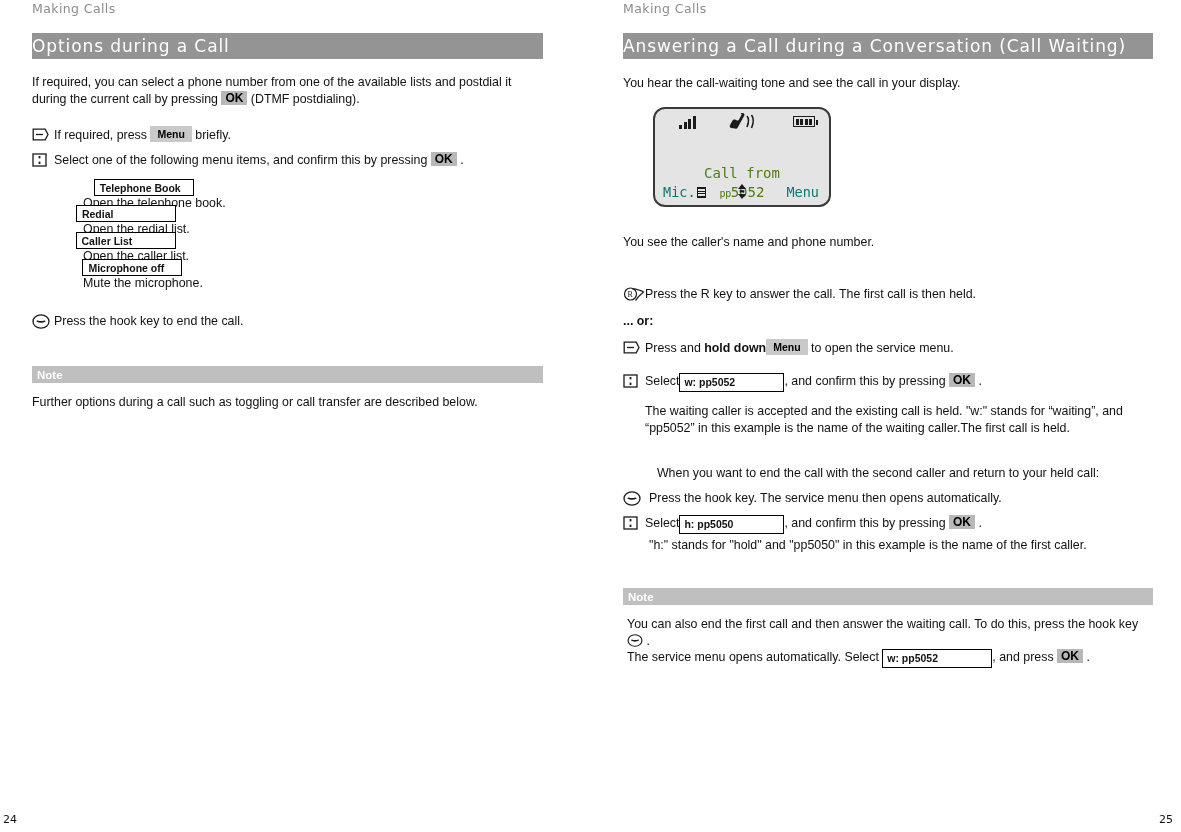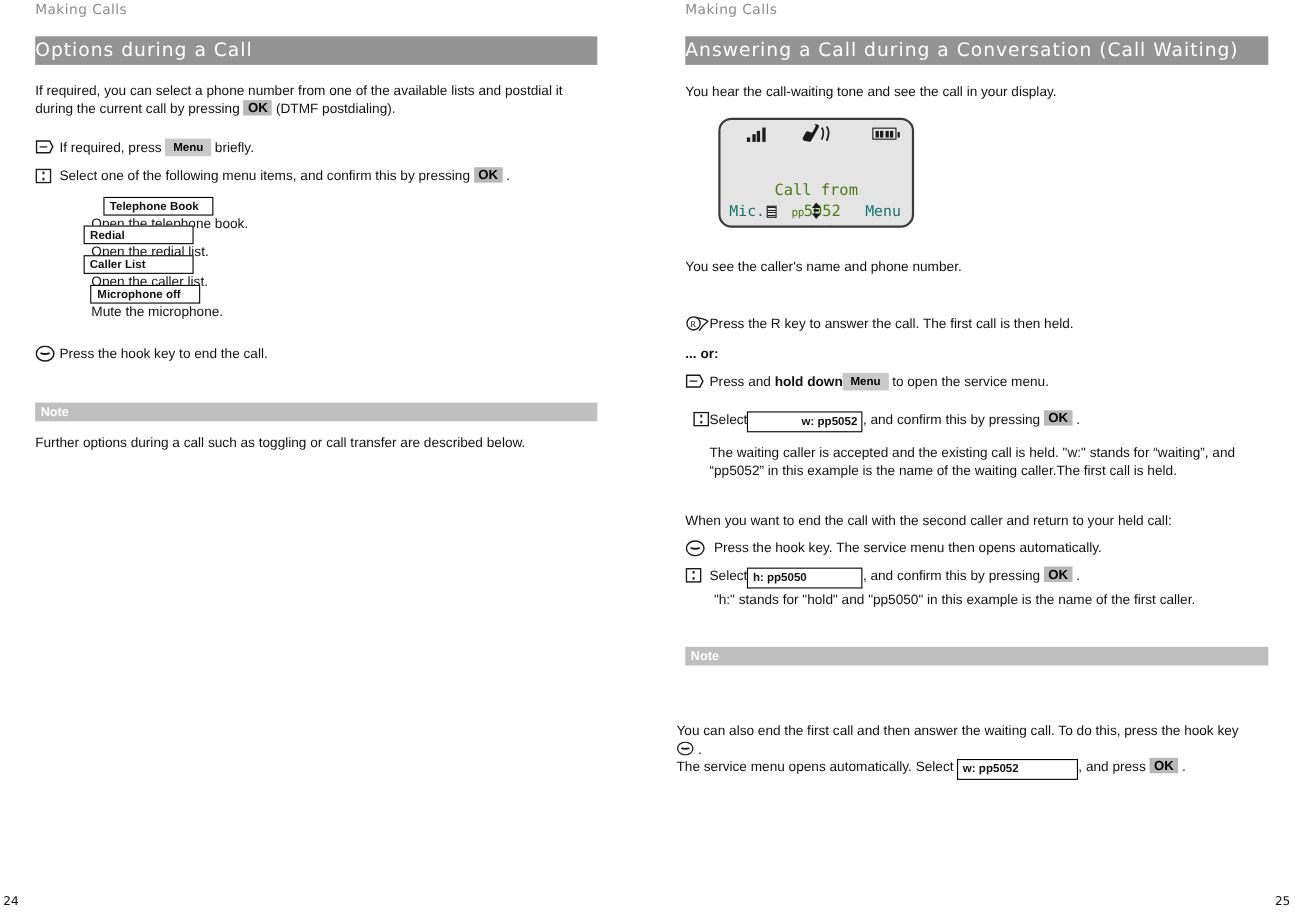--- a/index.html
+++ b/index.html
@@ -277,34 +277,34 @@
   <div class="step" style="top:339px;left:32px;width:520px;">
     <span class="glyph">
       <svg width="17" height="13" viewBox="0 0 17 13">
           <path d="M1.2 1.2 L13.2 1.2 L16 6.5 L13.2 11.8 L1.2 11.8 Z" fill="none" stroke="#1b1b1b" stroke-width="1.3"></path>
           <line x1="4" y1="6.5" x2="11" y2="6.5" stroke="#1b1b1b" stroke-width="1.3"></line>
         </svg>
     </span>
     <span class="txt"><span>Press and </span><b>hold down</b><span class="key-menu">Menu</span><span> to open the service menu.</span></span>
   </div>
 
-  <div class="step" style="top:373px;left:32px;width:540px;text-align:right;">
+  <div class="step" style="top:373px;left:32px;width:540px;">
     <span class="glyph">
       <svg width="15" height="14" viewBox="0 0 15 14">
           <rect x="1" y="1" width="13" height="12" fill="none" stroke="#1b1b1b" stroke-width="1.3"></rect>
           <rect x="6.6" y="3" width="1.8" height="2.4" fill="#1b1b1b"></rect>
           <rect x="6.6" y="8.6" width="1.8" height="2.4" fill="#1b1b1b"></rect>
         </svg>
     </span>
     <span class="txt"><span>Select</span><span class="field">w: pp5052</span><span>, and confirm this by pressing </span><span class="key-ok">OK</span><span> .</span></span>
   </div>
 
   <div class="para" style="top:403px;left:54px;width:480px;">The waiting caller is accepted and the existing call is held. "w:" stands for “waiting”, and “pp5052” in this example is the name of the waiting caller.The first call is held.</div>
 
-  <div class="para" style="top:465px;left:32px;width:510px;">When you want to end the call with the second caller and return to your held call:</div>
+  <div class="para" style="top:465px;left:32px;width:510px;text-align:center;">When you want to end the call with the second caller and return to your held call:</div>
 
   <div class="step" style="top:490px;left:32px;width:520px;">
     <span class="glyph">
       <svg width="18" height="15" viewBox="0 0 18 15">
           <ellipse cx="9" cy="7.5" rx="8" ry="6.7" fill="none" stroke="#1b1b1b" stroke-width="1.3"></ellipse>
           <path d="M4.3 7.6 q4.7 2.4 9.4 0 q-0.6 -1.5 -1.6 -1.1 q-3.1 1.0 -6.2 0 q-1.0 -0.4 -1.6 1.1 z" fill="#1b1b1b"></path>
         </svg>
     </span>
     <span class="txt" style="padding-left:4px;">Press the hook key. The service menu then opens automatically.</span>
   </div>
@@ -316,21 +316,21 @@
           <rect x="6.6" y="3" width="1.8" height="2.4" fill="#1b1b1b"></rect>
           <rect x="6.6" y="8.6" width="1.8" height="2.4" fill="#1b1b1b"></rect>
         </svg>
     </span>
     <span class="txt"><span>Select</span><span class="field">h: pp5050</span><span>, and confirm this by pressing </span><span class="key-ok">OK</span><span> .</span></span>
   </div>
 
   <div class="para" style="top:537px;left:58px;width:500px;">"h:" stands for "hold" and "pp5050" in this example is the name of the first caller.</div>
 
   <div class="note-bar" style="top:588px;width:530px;">Note</div>
-  <div class="para" style="top:616px;left:24px;width:520px;margin-top:40px;">
+  <div class="para" style="top:616px;left:36px;width:520px;">
     <span>You can also end the first call and then answer the waiting call. To do this, press the hook key </span><span><svg width="16" height="13" viewBox="0 0 18 15" style="vertical-align:-2px;">
           <ellipse cx="9" cy="7.5" rx="8" ry="6.7" fill="none" stroke="#1b1b1b" stroke-width="1.3"></ellipse>
           <path d="M4.3 7.6 q4.7 2.4 9.4 0 q-0.6 -1.5 -1.6 -1.1 q-3.1 1.0 -6.2 0 q-1.0 -0.4 -1.6 1.1 z" fill="#1b1b1b"></path>
         </svg></span><span> .</span><br>
     <span>The service menu opens automatically. Select </span><span class="field" style="min-width:100px;">w: pp5052</span><span>, and press </span><span class="key-ok">OK</span><span> .</span>
   </div>
 
   <div class="pagenum" style="right:8px;">25</div>
 </div>
 

